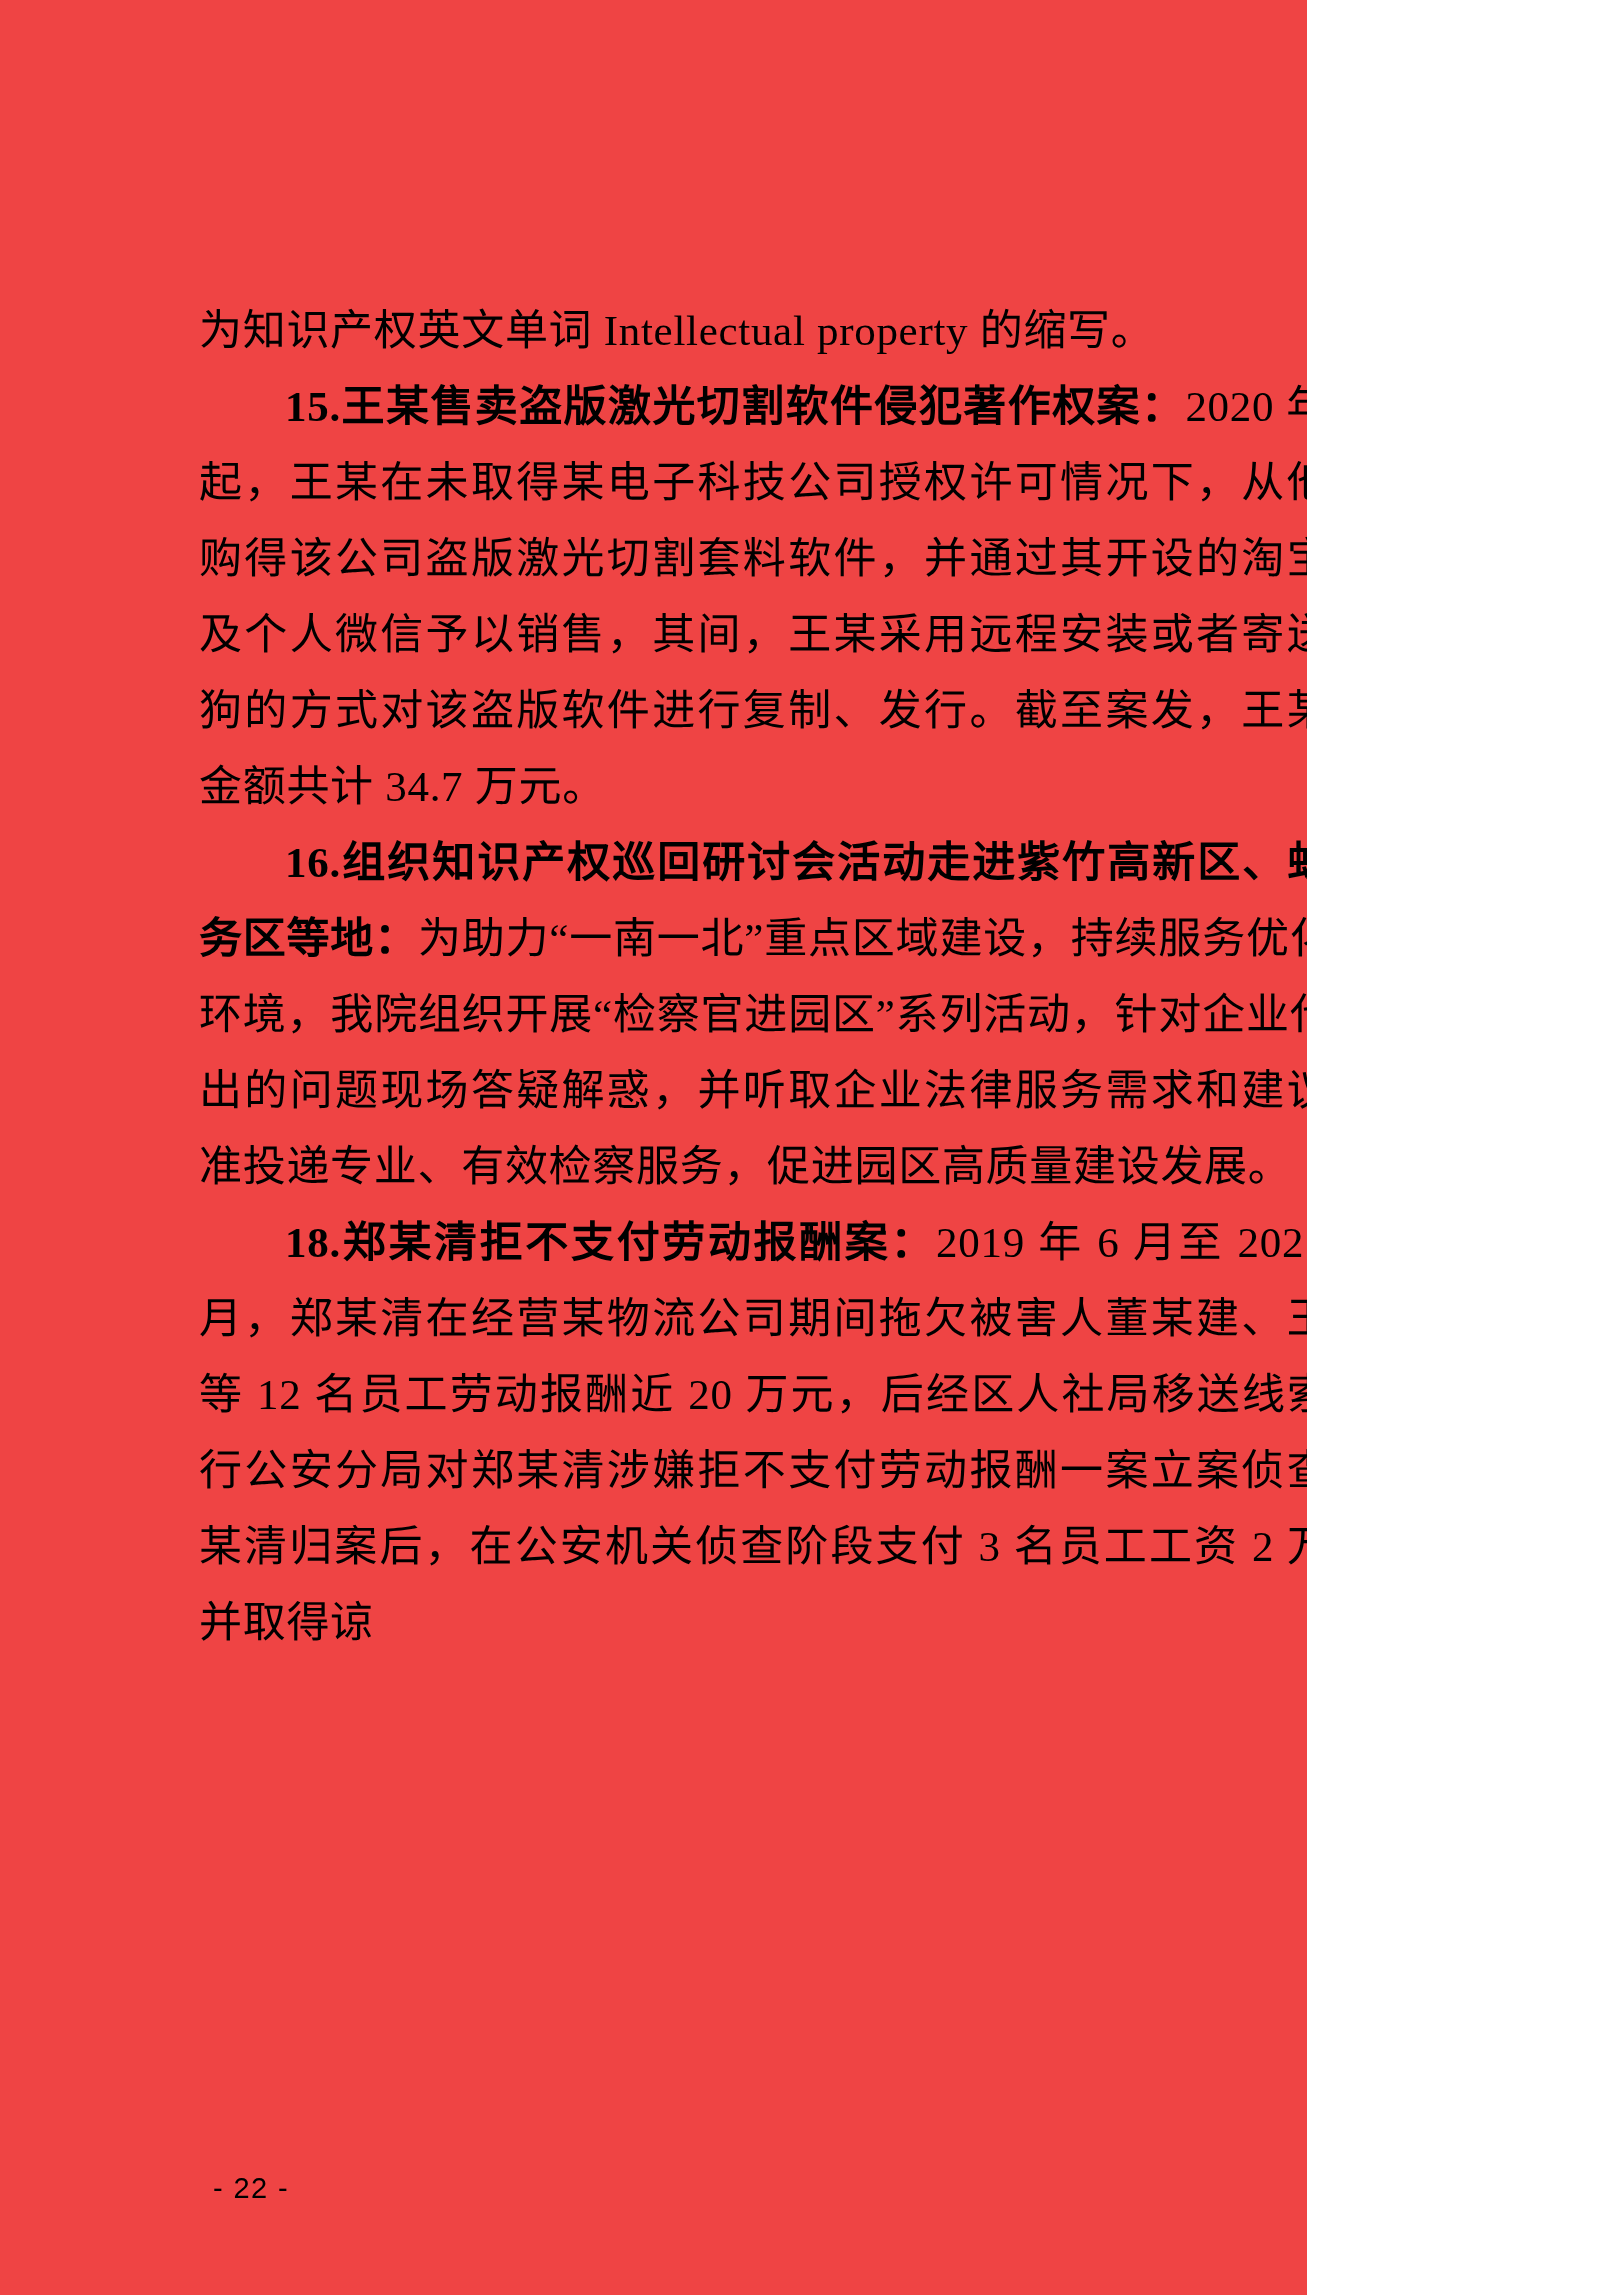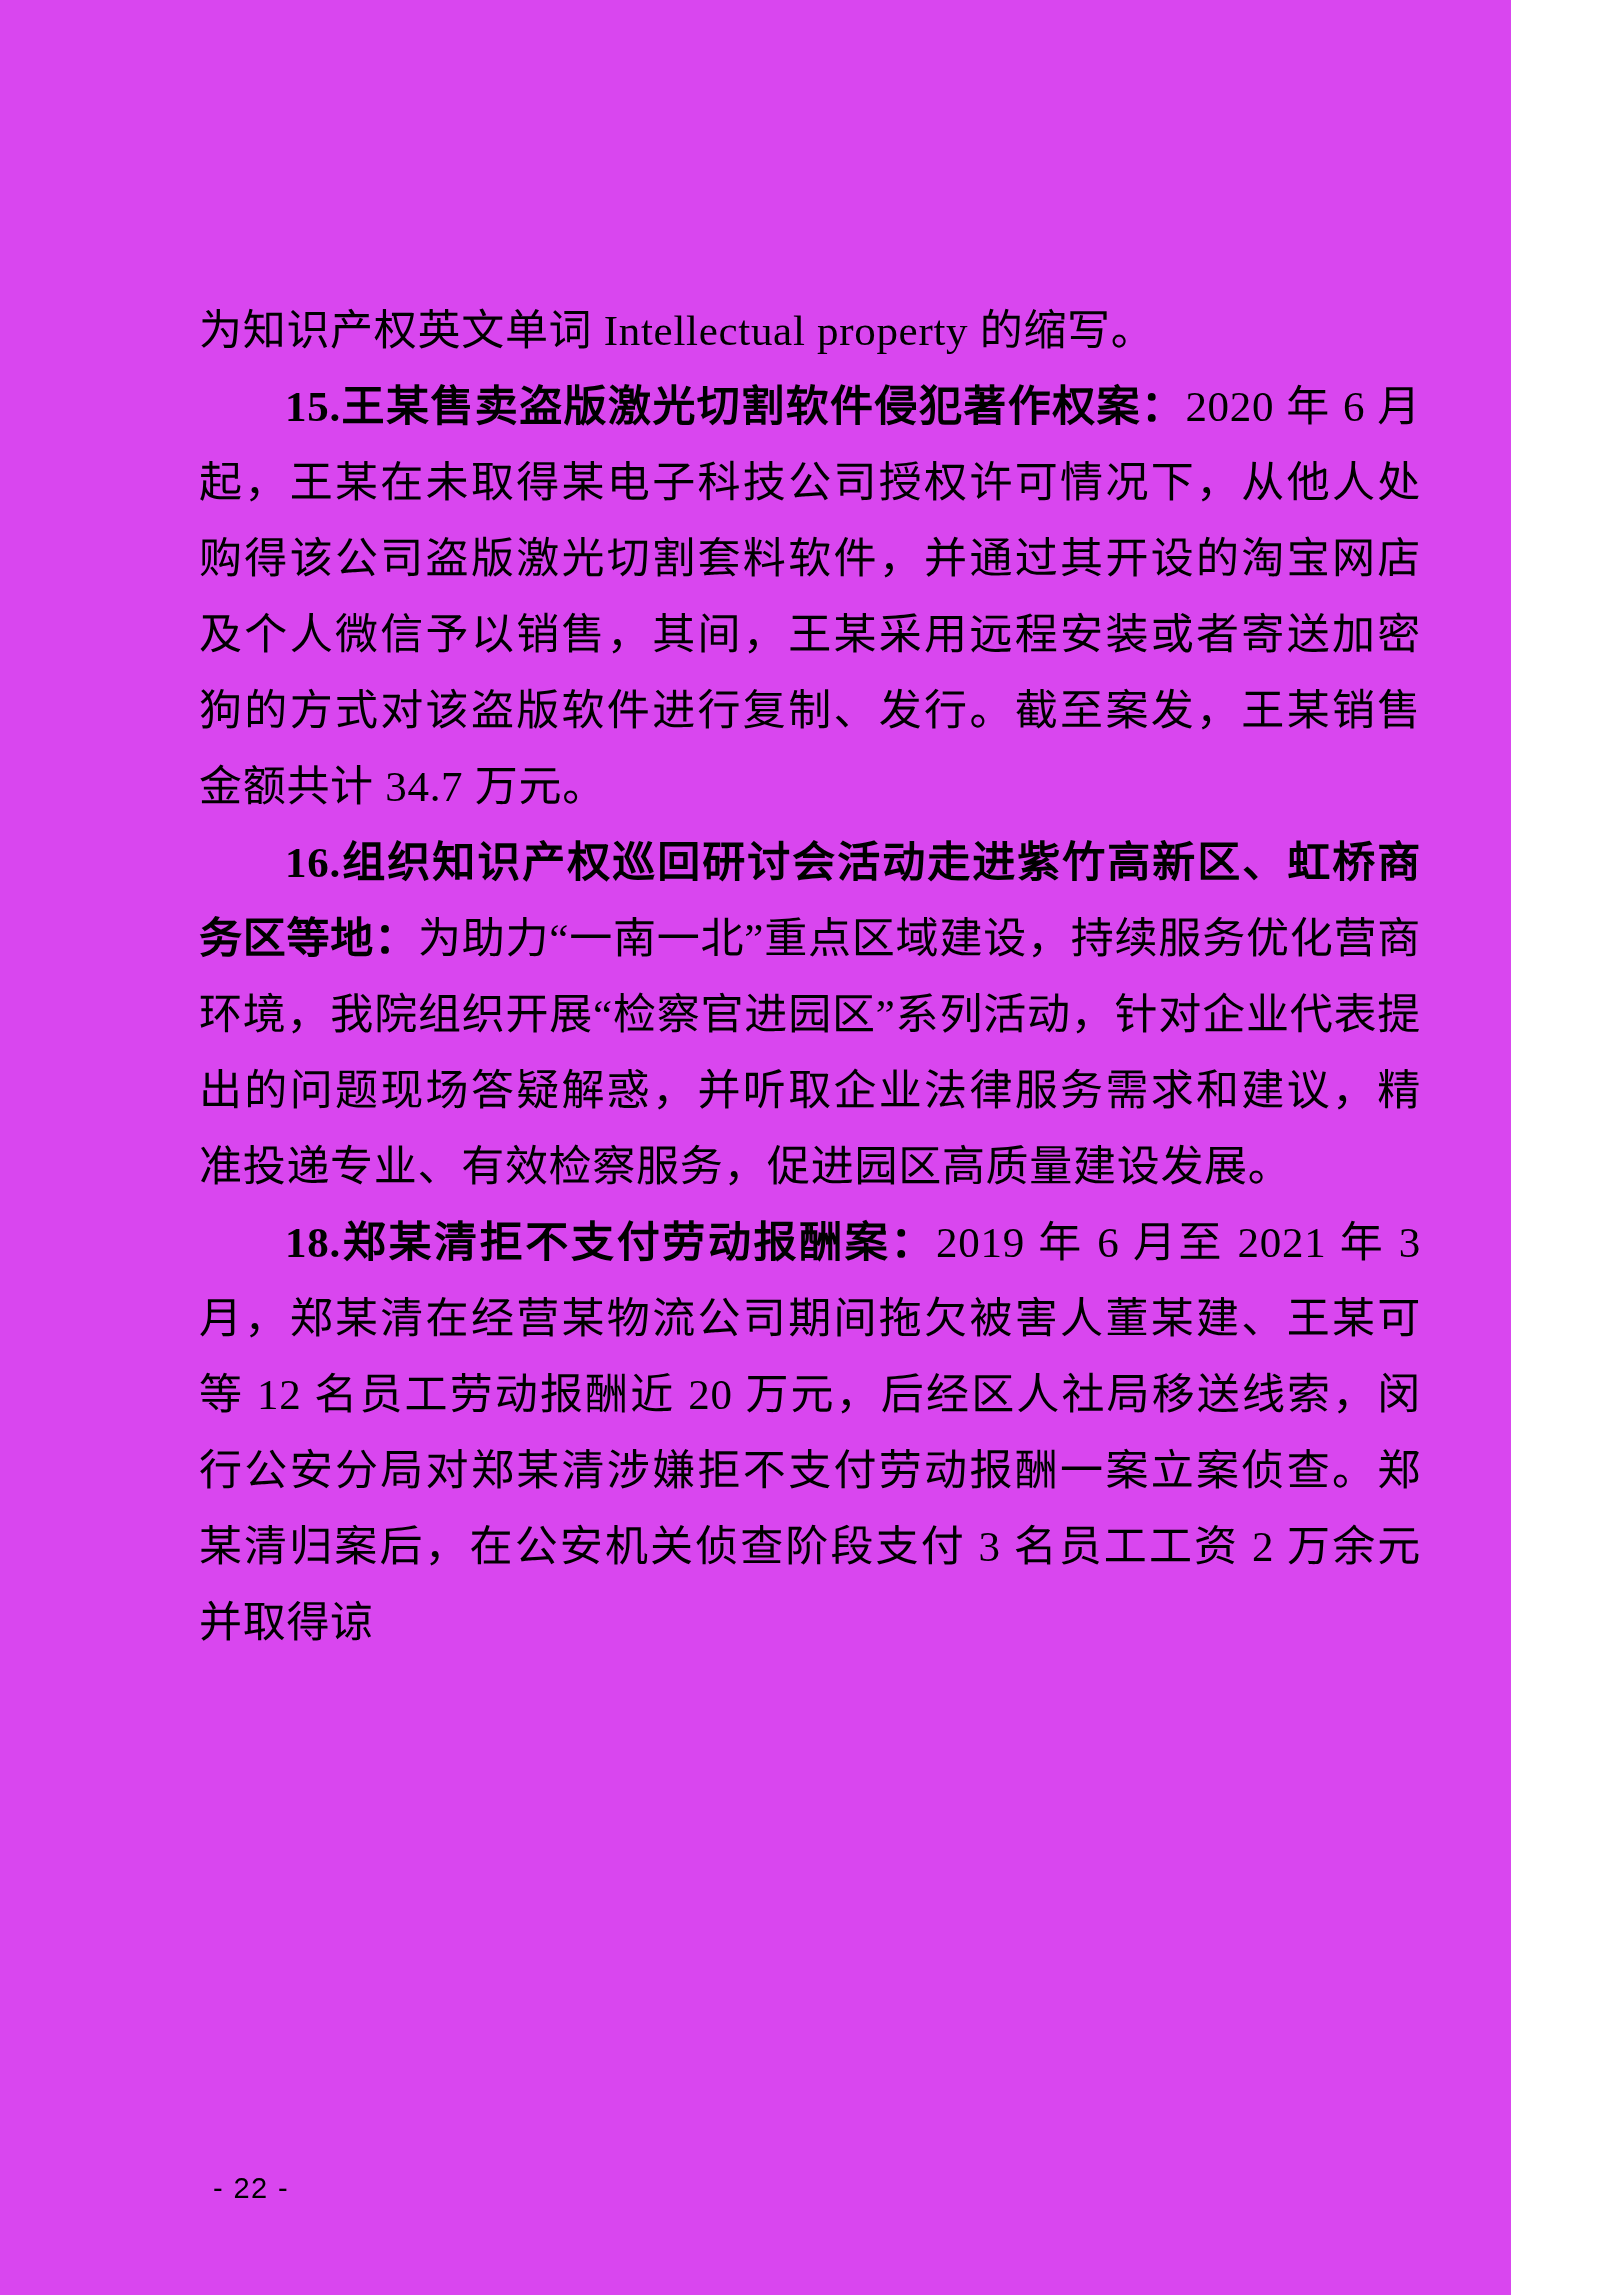--- a/index.html
+++ b/index.html
@@ -2,23 +2,23 @@
 <html lang="zh-CN" style="font-size:11px"><head>
 <meta charset="utf-8">
 <style>
   html, body {
     margin: 0;
     padding: 0;
     background: #ffffff;
   }
   .page {
     position: relative;
-    width: 1511px;
+    width: 1307px;
     height: 2295px;
-    background: #d946ef;
+    background: #ef4444;
     color: #000000;
     overflow: hidden;
   }
   .doc-body {
     position: absolute;
     left: 199px;
     top: 293px;
     width: 1222px;
     font-family: "Liberation Serif", "DejaVu Serif", serif;
     font-size: 43px;

